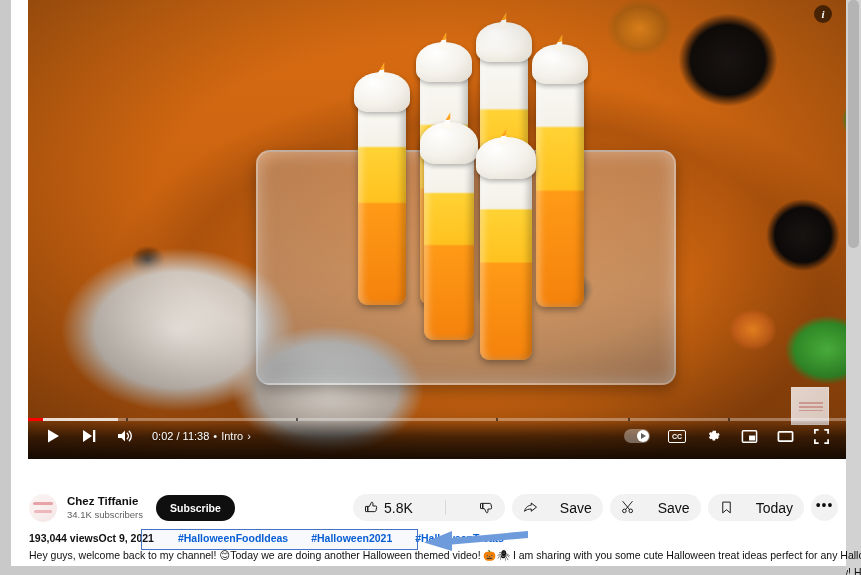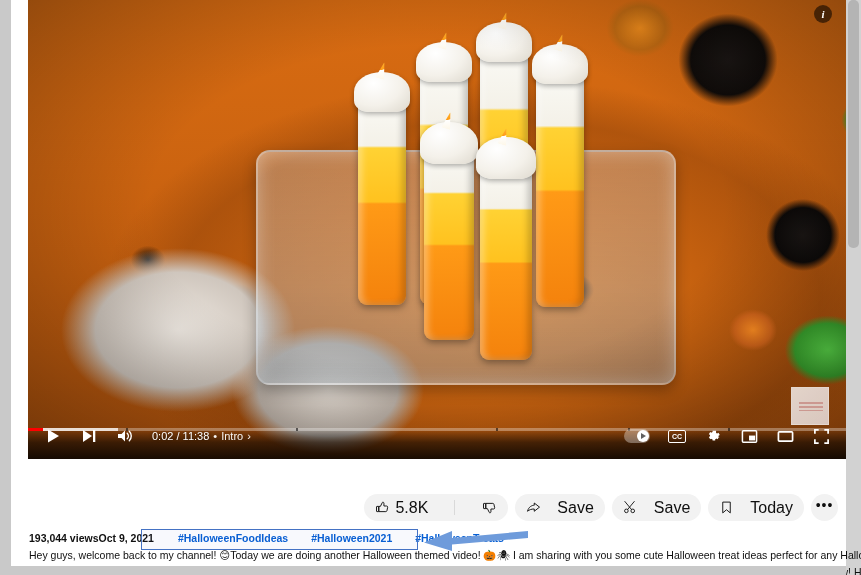--- a/index.html
+++ b/index.html
@@ -105,21 +105,21 @@
     border:1px solid rgba(255,255,255,.5);
     opacity:.85;
   }
   .watermark::after {
     content:""; position:absolute; left:7px; top:14px; width:24px; height:9px;
     background: repeating-linear-gradient(180deg,#d9a8a8 0 2px, transparent 2px 4px);
   }
 
   
   .controls {
-    position:absolute; left:0; bottom:0; width:818px; height:30px;
+    position:absolute; left:0; bottom:0; width:818px; height:40px;
     background: linear-gradient(180deg, rgba(0,0,0,0) 0%, rgba(0,0,0,.55) 45%, rgba(0,0,0,.82) 100%);
   }
   .progress-wrap {
     position:absolute; left:0; top:-2px; width:818px; height:4px;
   }
   .progress-bg { position:absolute; left:0; top:1px; width:818px; height:3px; background:rgba(255,255,255,.32); }
   .progress-buffer { position:absolute; left:0; top:1px; width:90px; height:3px; background:rgba(255,255,255,.75); }
   .progress-played { position:absolute; left:0; top:1px; width:15px; height:3px; background:#ff0000; }
   .chapter-tick { position:absolute; top:1px; width:2px; height:3px; background:rgba(0,0,0,.55); }
 
@@ -186,23 +186,23 @@
     margin-left:13px; background:#0f0f0f; color:#fff;
     font-size:10.5px; font-weight:bold; border-radius:16px;
     padding:7px 14px; cursor:pointer; white-space:nowrap;
   }
 
   
   .actions {
     position:absolute; right:23px; top:494px; display:flex; align-items:center; gap:7px;
   }
   .pill {
-    display:flex; align-items:center; gap:16px;
+    display:flex; align-items:center; gap:22px;
     background:#f2f2f2; border-radius:16px; height:27px; padding:0 11px;
-    font-size:16px; color:#0f0f0f; cursor:pointer; white-space:nowrap;
+    font-size:14px; color:#0f0f0f; cursor:pointer; white-space:nowrap;
   }
   .pill.likegroup { padding:0; }
   .like-part { display:flex; align-items:center; gap:5px; padding:0 10px 0 11px; height:27px; }
   .divider-v { width:1px; height:15px; background:#d9d9d9; }
   .dislike-part { display:flex; align-items:center; padding:0 11px; height:27px; }
   .pill-dots {
     width:27px; height:27px; border-radius:50%; background:#f2f2f2;
     display:flex; align-items:center; justify-content:center;
     font-size:14px; color:#0f0f0f; cursor:pointer; letter-spacing:1px;
     padding-bottom:5px;
@@ -342,20 +342,28 @@
         <div class="cbtn">
           <svg class="ico" width="17" height="17" viewBox="0 0 18 18">
             <path d="M2,6 L2,2 L6,2 M12,2 L16,2 L16,6 M16,12 L16,16 L12,16 M6,16 L2,16 L2,12" stroke="#fff" stroke-width="1.8" fill="none"></path>
           </svg>
         </div>
       </div>
     </div>
   </div>
 
 
+  <div class="channel-row">
+    <div class="avatar"></div>
+    <div class="ch-meta">
+      <div class="ch-name">Chez Tiffanie</div>
+      <div class="ch-subs">34.1K subscribers</div>
+    </div>
+    <div class="subscribe-btn">Subscribe</div>
+  </div>
 
   <div class="actions">
 
     <div class="pill likegroup">
       <div class="like-part">
         <svg class="ico" width="15" height="15" viewBox="0 0 20 20">
           <path d="M5 8.5h2.2l2.6-5.2c.2-.4.7-.6 1.1-.4.6.2 1 .8 1 1.4V8h3.6c.9 0 1.6.8 1.4 1.7l-1 4.6c-.2.7-.8 1.2-1.5 1.2H5z" stroke="#0f0f0f" stroke-width="1.25" fill="none" stroke-linejoin="round"></path>
           <rect x="2" y="8.5" width="3" height="7" rx="0.6" stroke="#0f0f0f" stroke-width="1.25" fill="none"></rect>
         </svg>
         <span>5.8K</span>

